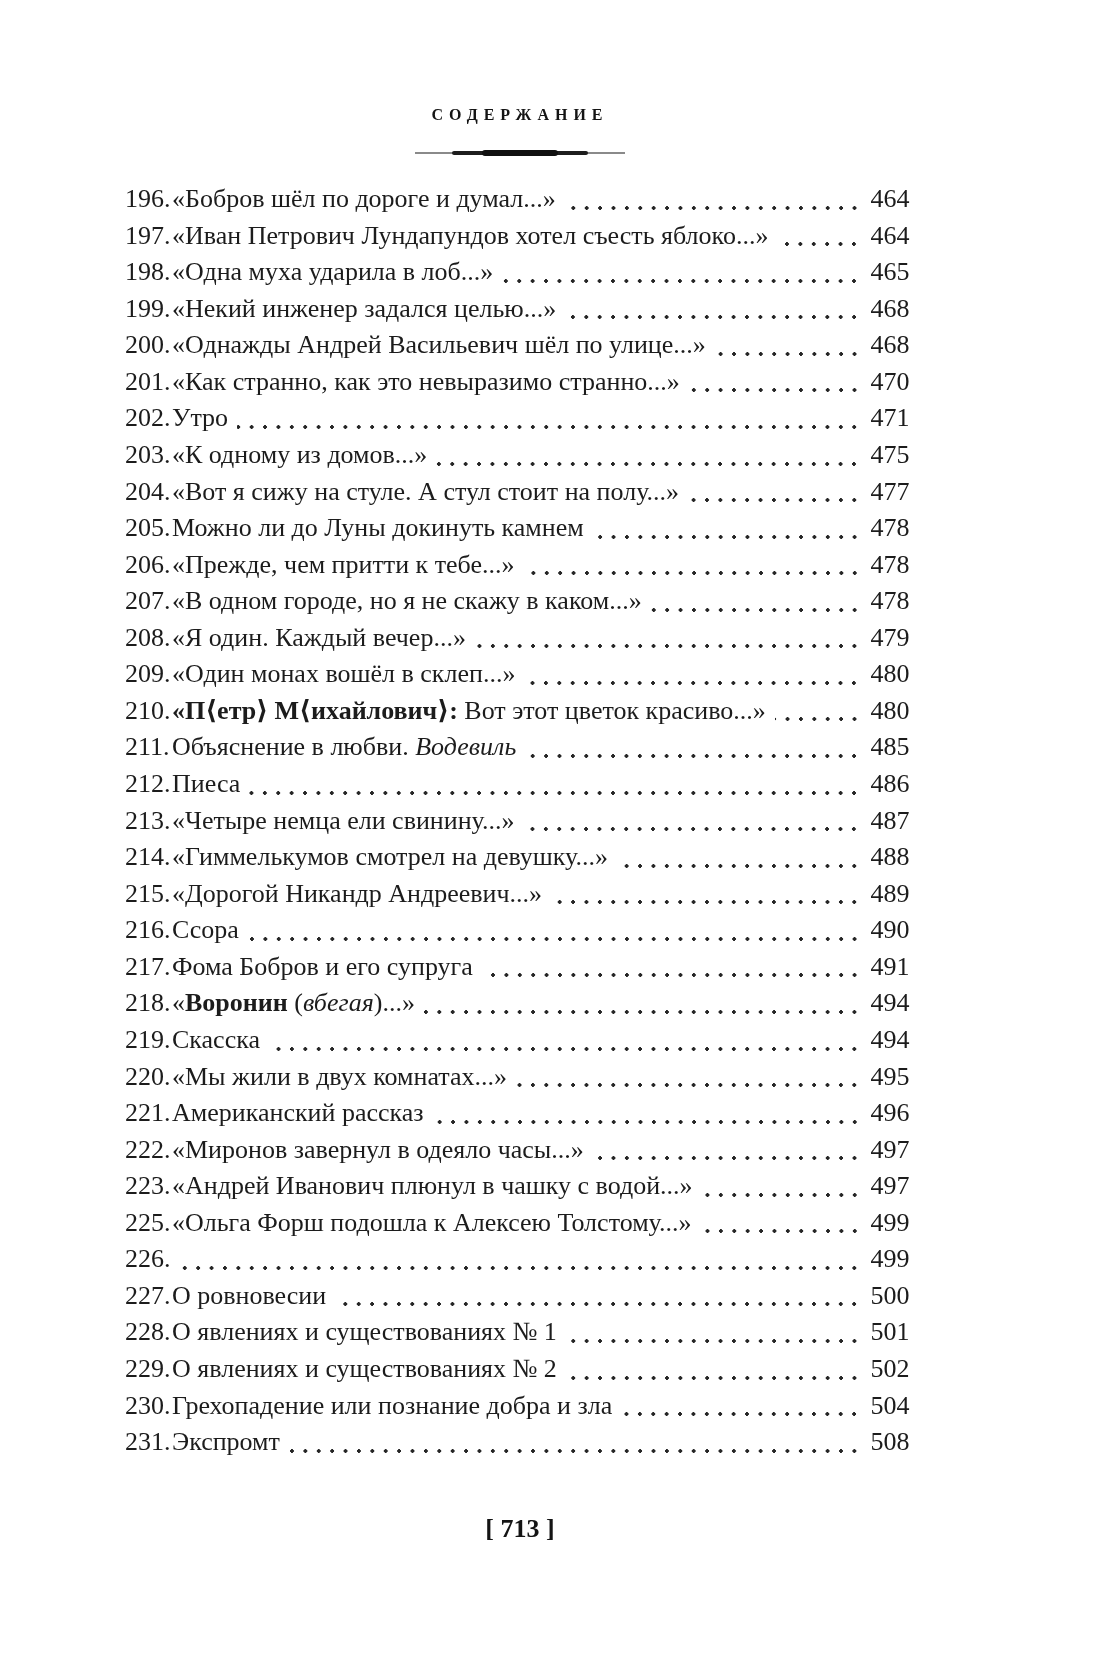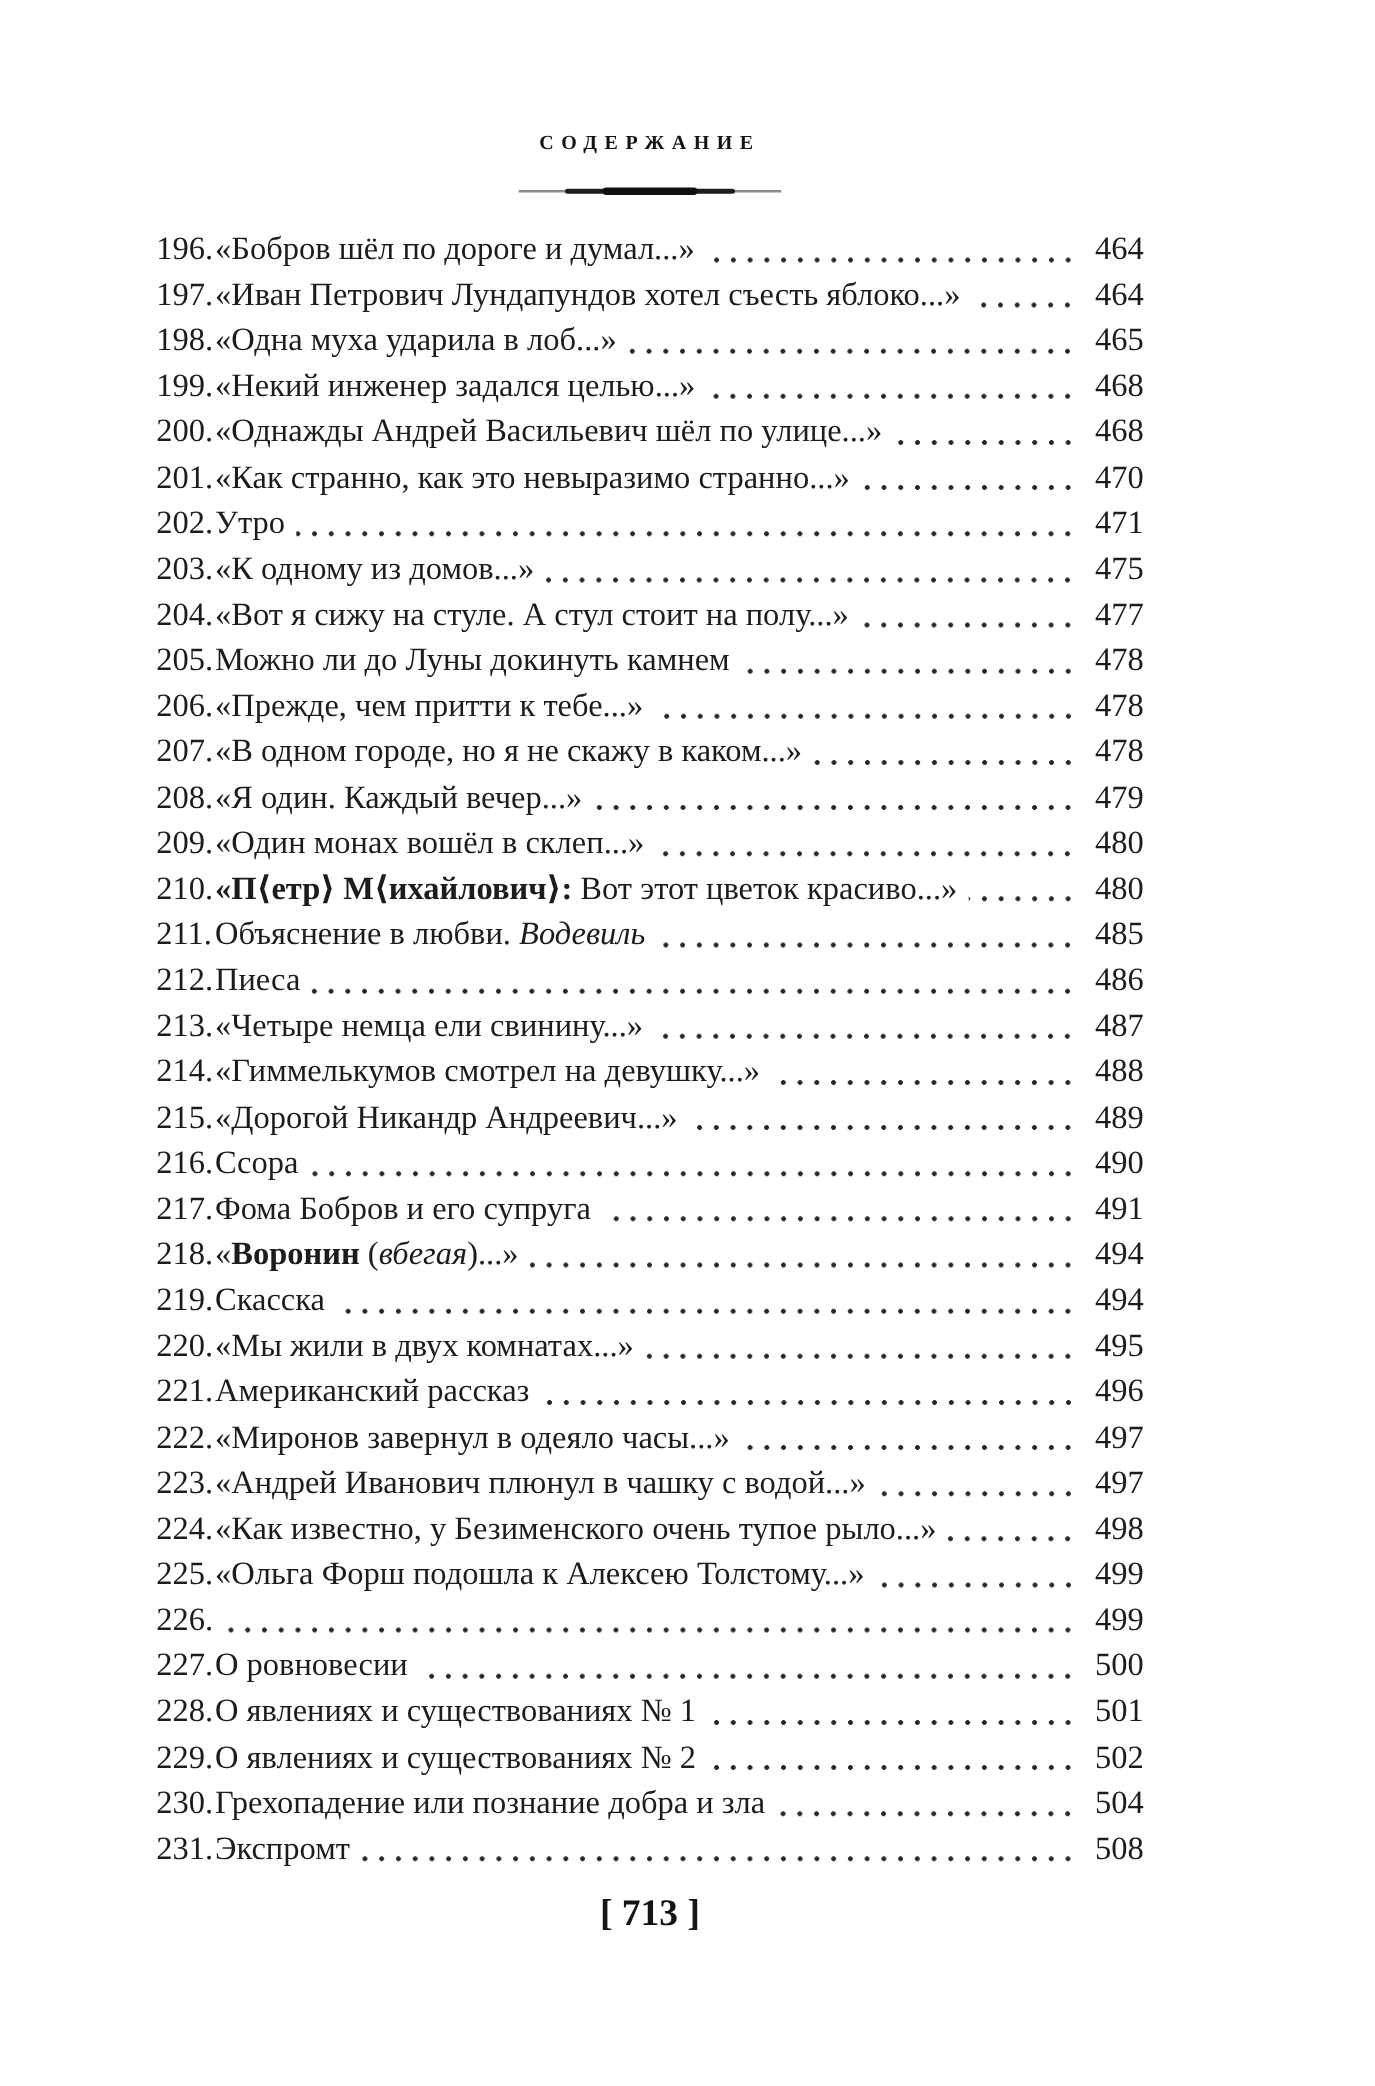--- a/index.html
+++ b/index.html
@@ -93,29 +93,29 @@
     height: 4px;
     margin: 0 4px 8px 9px;
     background-image: radial-gradient(circle, #262626 1.7px, rgba(0,0,0,0) 2px);
     background-size: 13.4px 4px;
     background-repeat: repeat-x;
     background-position: right center;
   }
   .pg {
     flex: none;
     min-width: 50px;
-    text-align: right;
+    text-align: center;
   }
   .folio {
     position: absolute;
     top: 1514px;
     left: 0;
     width: 1040px;
     text-align: center;
-    font-size: 30px;
+    font-size: 26px;
     font-weight: bold;
     color: #141414;
   }
 </style>
 </head>
 <body>
 
 <div class="page">
 
   <div class="title">СОДЕРЖАНИЕ</div>
@@ -316,26 +316,20 @@
     <span class="pg">497</span>
   </div>
 
   <div class="row">
     <span class="num">223.</span>
     <span class="text"><span class="s-r">«Андрей Иванович плюнул в чашку с водой...»</span></span>
     <span class="leader"></span>
     <span class="pg">497</span>
   </div>
 
-  <div class="row">
-    <span class="num">224.</span>
-    <span class="text"><span class="s-r">«Как известно, у Безименского очень тупое рыло...»</span></span>
-    <span class="leader"></span>
-    <span class="pg">498</span>
-  </div>
 
   <div class="row">
     <span class="num">225.</span>
     <span class="text"><span class="s-r">«Ольга Форш подошла к Алексею Толстому...»</span></span>
     <span class="leader"></span>
     <span class="pg">499</span>
   </div>
 
   <div class="row">
     <span class="num">226.</span>

